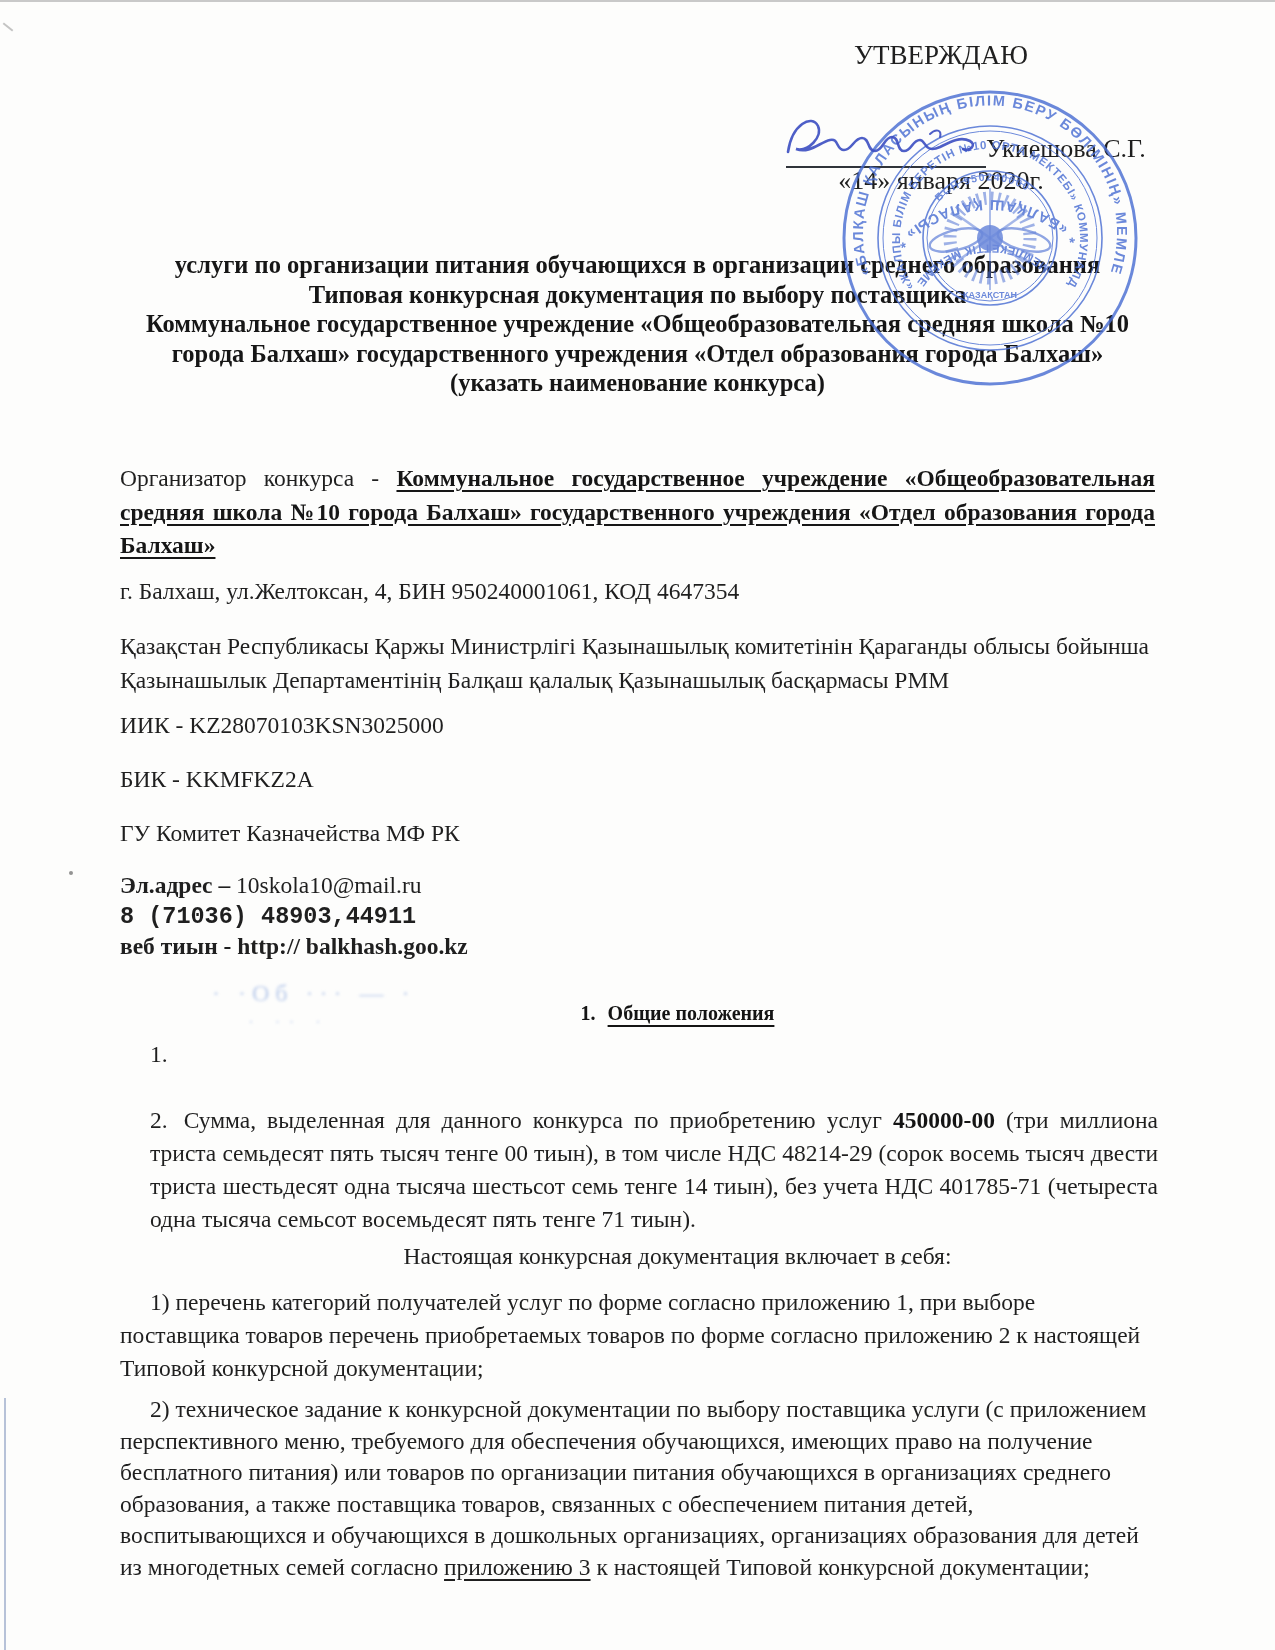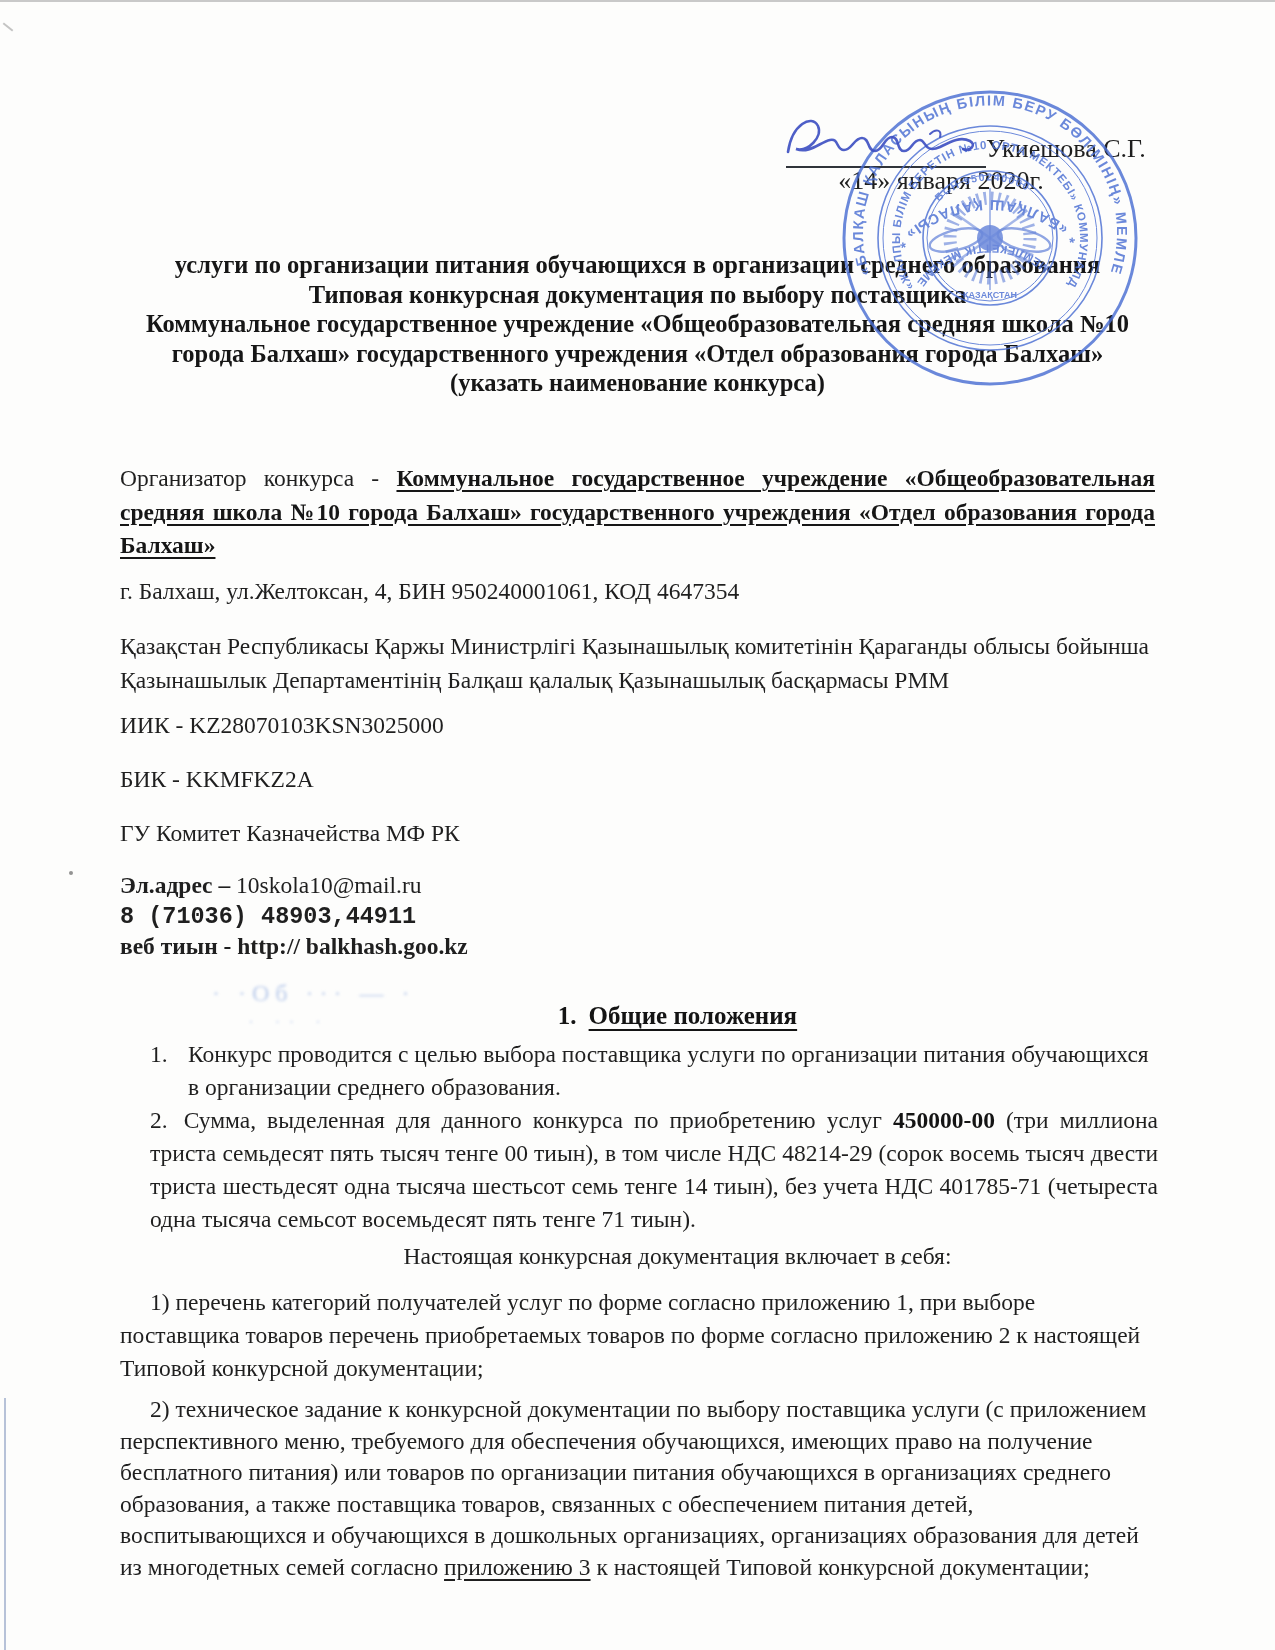--- a/index.html
+++ b/index.html
@@ -42,21 +42,21 @@
   .iik{left:120px;top:712px;}
   .bik{left:120px;top:766px;}
   .gu{left:120px;top:820px;}
   .email{left:120px;top:872px;}
   .email .lbl{font-weight:bold;}
   .email .addr{text-underline-offset:3px;}
   .phone{left:120px;top:903px;font-weight:bold;font-family:Liberation Mono, monospace;}
   .website{left:120px;top:933px;font-weight:bold;}
   
   .sec-heading{left:160px;top:1002px;width:1035px;text-align:center;
-               font-weight:bold;font-size:25px;color:#141414;}
+               font-weight:bold;font-size:20px;color:#141414;}
   .sec-heading .ht{text-decoration:underline;text-decoration-thickness:2px;text-underline-offset:5px;margin-left:12px;}
   .li1{left:150px;top:1038px;width:1005px;line-height:33px;padding-left:38px;box-sizing:border-box;}
   .li1 .num{position:absolute;left:0;}
   .li2{left:150px;top:1104px;width:1008px;line-height:33px;text-align:justify;}
   .li2 .num{margin-right:16px;}
   .amount{font-weight:bold;color:#141414;}
   .includes{left:160px;top:1243px;width:1035px;text-align:center;}
   .para1{left:120px;top:1286px;width:1038px;line-height:33px;text-indent:30px;}
   .para2{left:120px;top:1394px;width:1042px;line-height:31.5px;text-indent:30px;}
   .applink{text-decoration:underline;text-underline-offset:4px;}
@@ -66,20 +66,21 @@
 
 <div class="abs top-edge"></div>
 <div class="abs corner-mark"></div>
 <div class="abs left-blue-line"></div>
 <div class="abs speck"></div>
 <div class="abs tickmark">’</div>
 <div class="abs bleed">· ·Об ···  — ·</div>
 <div class="abs bleed2">· ·· ·</div>
 
 <div class="abs approval">
+  <div class="approve">УТВЕРЖДАЮ</div>
 </div>
 
 <svg class="abs signature-svg" width="210" height="60" viewBox="0 0 210 60">
   <g fill="none" stroke="#3c4ec2" stroke-width="2.6" stroke-linecap="round" opacity="0.9">
     <path d="M6,42 C10,14 30,4 36,16 C41,27 26,42 14,39 C28,44 38,32 48,30 C57,28 54,40 62,40 C70,40 72,28 80,28 C88,28 85,41 93,41 C101,41 102,27 110,27 C118,27 114,41 122,41 C130,41 130,30 138,30 C144,30 142,44 158,37 C168,32 178,26 188,31 C195,35 188,42 181,39"></path>
     <path d="M148,24 C154,18 160,20 158,27" stroke-width="2"></path>
   </g>
 </svg>
 <div class="abs sig-underline"></div>
 <div class="abs sig-name">Укиешова С.Г.</div>
@@ -134,21 +135,21 @@
 <div class="abs body-text treasury">Қазақстан Республикасы Қаржы Министрлігі Қазынашылық комитетінін Қараганды облысы бойынша Қазынашылык Департаментінің Балқаш қалалық Қазынашылық басқармасы РММ</div>
 <div class="abs body-text iik">ИИК - KZ28070103KSN3025000</div>
 <div class="abs body-text bik">БИК - KKMFKZ2A</div>
 <div class="abs body-text gu">ГУ Комитет Казначейства МФ РК</div>
 <div class="abs body-text email"><span class="lbl">Эл.адрес – </span><span class="addr">10skola10@mail.ru</span></div>
 <div class="abs body-text phone">8 (71036) 48903,44911</div>
 <div class="abs body-text website">веб тиын - http:// balkhash.goo.kz</div>
 
 <div class="abs sec-heading"><span>1.</span><span class="ht">Общие положения</span></div>
 
-<div class="abs body-text li1"><span class="num">1.</span><span>Конкурс проводится с целью выбора поставщика услуги по организации питания обучающихся в организации среднего образования.</span></div>
+<div class="abs body-text li1"><span class="num">1.</span></div>
 
 <div class="abs body-text li2"><span class="num">2.</span><span>Сумма, выделенная для данного конкурса по приобретению услуг </span><span class="amount">450000-00</span><span> (три миллиона триста семьдесят пять тысяч тенге 00 тиын), в том числе НДС 48214-29 (сорок восемь тысяч двести триста шестьдесят одна тысяча шестьсот семь тенге 14 тиын), без учета НДС 401785-71 (четыреста одна тысяча семьсот восемьдесят пять тенге 71 тиын).</span></div>
 
 <div class="abs body-text includes">Настоящая конкурсная документация включает в себя:</div>
 
 <div class="abs body-text para1">1) перечень категорий получателей услуг по форме согласно приложению 1, при выборе поставщика товаров перечень приобретаемых товаров по форме согласно приложению 2 к настоящей Типовой конкурсной документации;</div>
 
 <div class="abs body-text para2"><span>2) техническое задание к конкурсной документации по выбору поставщика услуги (с приложением перспективного меню, требуемого для обеспечения обучающихся, имеющих право на получение бесплатного питания) или товаров по организации питания обучающихся в организациях среднего образования, а также поставщика товаров, связанных с обеспечением питания детей, воспитывающихся и обучающихся в дошкольных организациях, организациях образования для детей из многодетных семей согласно </span><span class="applink">приложению 3</span><span> к настоящей Типовой конкурсной документации;</span></div>
 
 </body></html>

